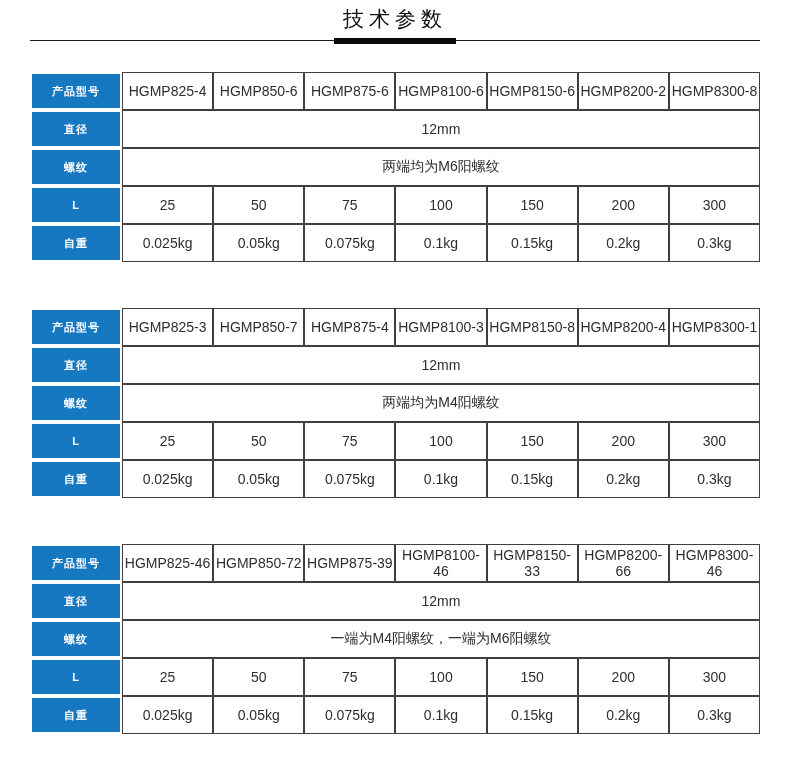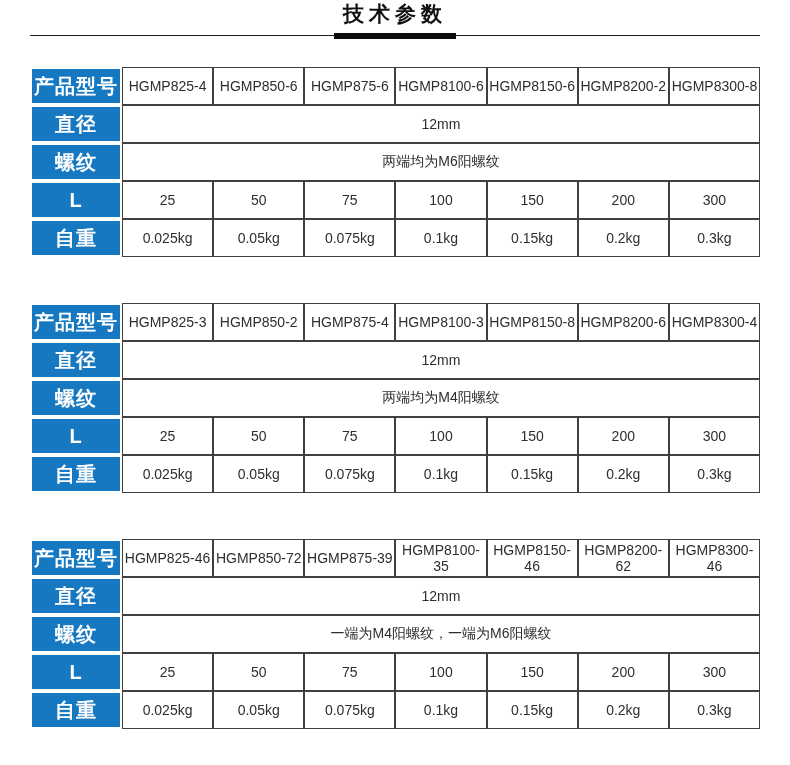--- a/index.html
+++ b/index.html
@@ -3,23 +3,23 @@
 <meta charset="utf-8">
 <style>
   html,body{margin:0;padding:0;background:#ffffff;}
   body{
     width:790px;height:765px;
     font-family:"Liberation Sans","DejaVu Sans",sans-serif;
     color:#2e2e2e;
     -webkit-font-smoothing:antialiased;
   }
   .page-title{
-    margin:0;
+    margin:0;padding-top:5px;
     text-align:center;
-    font-size:21px;font-weight:bold;color:#111;
+    font-size:21px;font-weight:normal;color:#111;
     letter-spacing:5px;
   }
   .title-rule{
     position:relative;
     margin:7px 30px 0 30px;
     border-top:1px solid #1c1c1c;
     height:0;
   }
   .title-rule .thick{
     position:absolute;left:50%;top:-3px;
@@ -30,21 +30,21 @@
   table.spec{
     border-collapse:separate;border-spacing:0;
     table-layout:fixed;width:730px;
   }
   table.spec.first{margin-top:31px;}
   table.spec.next{margin-top:46px;}
   table.spec tr{height:38px;}
   table.spec th{
     box-sizing:border-box;
     background:var(--blue,#1778c2);
-    color:#ffffff;font-weight:bold;font-size:20px;
+    color:#ffffff;font-weight:bold;font-size:11px;
     border:2px solid #ffffff;
     padding:0;text-align:center;vertical-align:middle;
     letter-spacing:1px;
   }
   table.spec td{
     box-sizing:border-box;
     background:#ffffff;
     border:1px solid var(--border,#3f3f3f);
     padding:0;text-align:center;vertical-align:middle;
     font-size:14px;color:#2e2e2e;
@@ -109,26 +109,26 @@
 
   <table class="spec next">
     <colgroup>
         <col style="width:92px">
         <col span="7">
       </colgroup>
     <tbody>
         <tr>
       <th>产品型号</th>
       <td>HGMP825-3</td>
-      <td>HGMP850-2</td>
+      <td>HGMP850-7</td>
       <td>HGMP875-4</td>
       <td>HGMP8100-3</td>
       <td>HGMP8150-8</td>
-      <td>HGMP8200-6</td>
-      <td>HGMP8300-4</td>
+      <td>HGMP8200-4</td>
+      <td>HGMP8300-1</td>
     </tr>
     <tr>
       <th>直径</th>
       <td colspan="7">12mm</td>
     </tr>
     <tr>
       <th>螺纹</th>
       <td colspan="7">两端均为M4阳螺纹</td>
     </tr>
     <tr>
@@ -158,23 +158,23 @@
     <colgroup>
         <col style="width:92px">
         <col span="7">
       </colgroup>
     <tbody>
         <tr>
       <th>产品型号</th>
       <td>HGMP825-46</td>
       <td>HGMP850-72</td>
       <td>HGMP875-39</td>
-      <td>HGMP8100-35</td>
-      <td>HGMP8150-46</td>
-      <td>HGMP8200-62</td>
+      <td>HGMP8100-46</td>
+      <td>HGMP8150-33</td>
+      <td>HGMP8200-66</td>
       <td>HGMP8300-46</td>
     </tr>
     <tr>
       <th>直径</th>
       <td colspan="7">12mm</td>
     </tr>
     <tr>
       <th>螺纹</th>
       <td colspan="7">一端为M4阳螺纹，一端为M6阳螺纹</td>
     </tr>

